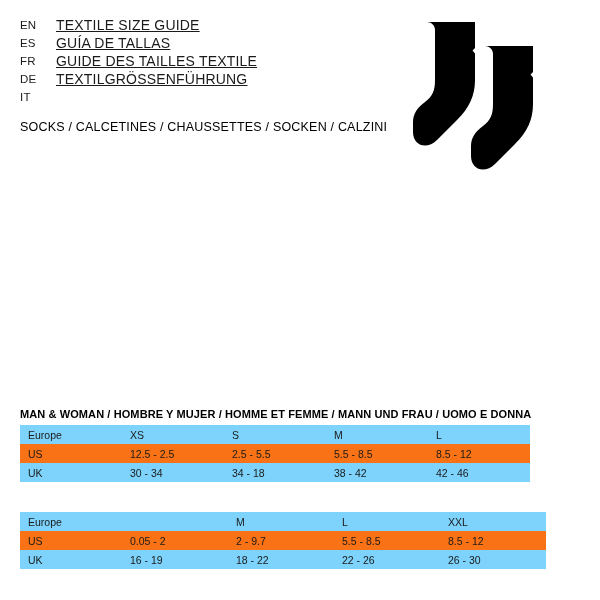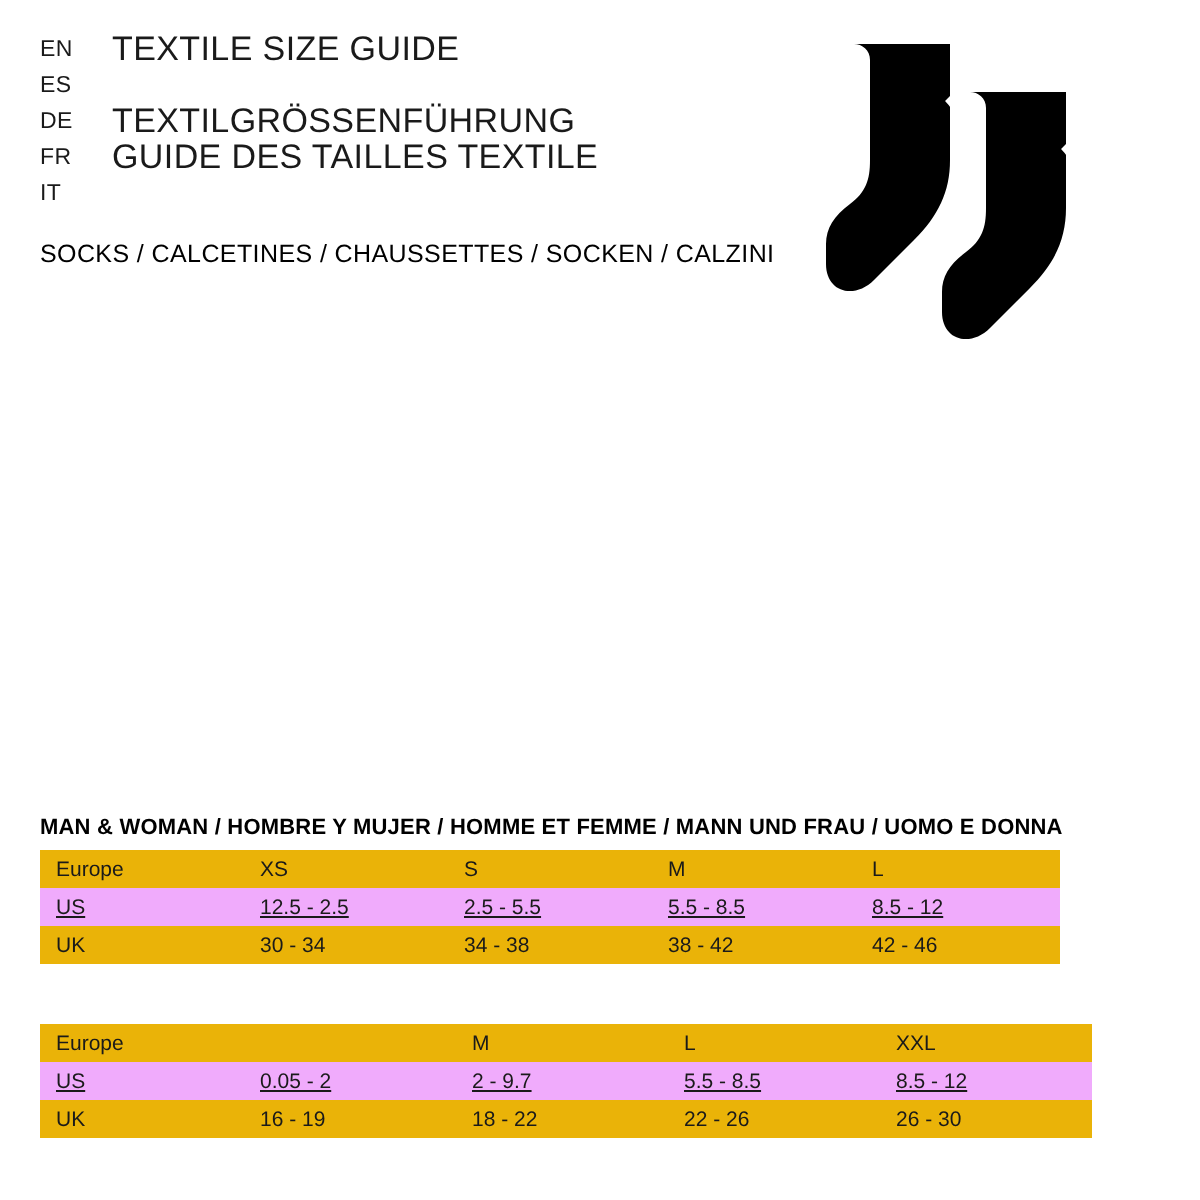--- a/index.html
+++ b/index.html
@@ -36,23 +36,24 @@
     line-height: 18px;
     letter-spacing: 0.2px;
   }
   .lang-code {
     width: 36px;
     flex: 0 0 36px;
     font-size: 11.5px;
     color: #1a1a1a;
   }
   .lang-text {
-    font-size: 17px;
+    font-size: 14px;
     color: #1a1a1a;
     white-space: nowrap;
+    text-decoration: underline;
   }
   .subtitle {
     margin-top: 14px;
     font-size: 12.5px;
     font-weight: normal;
     letter-spacing: 0.2px;
     color: #000;
   }
 
   
@@ -89,49 +90,50 @@
 
   td, th {
     font-size: 10.5px;
     font-weight: normal;
     text-align: left;
     padding: 2px 0 2px 8px;
     color: #1a1a1a;
     height: 15px;
     vertical-align: middle;
   }
-  tr.shade td { background: #eab308; }
-  tr.plain td { background: #f0abfc; text-decoration: underline; }
+  tr.shade td { background: #7dd3fc; }
+  tr.plain td { background: #f97316; }
 
   .col-label { width: 94px; }
   .col-size  { width: 94px; }
 
   .children-table .col-label { width: 94px; }
   .children-table .col-size  { width: 98px; }
 </style>
 </head>
 <body>
 
 <div class="page">
 
   <div class="header">
     <div class="lang-row">
       <span class="lang-code">EN</span>
       <span class="lang-text">TEXTILE SIZE GUIDE</span>
     </div>
     <div class="lang-row">
       <span class="lang-code">ES</span>
+      <span class="lang-text">GUÍA DE TALLAS</span>
+    </div>
+    <div class="lang-row">
+      <span class="lang-code">FR</span>
+      <span class="lang-text">GUIDE DES TAILLES TEXTILE</span>
     </div>
     <div class="lang-row">
       <span class="lang-code">DE</span>
       <span class="lang-text">TEXTILGRÖSSENFÜHRUNG</span>
-    </div>
-    <div class="lang-row">
-      <span class="lang-code">FR</span>
-      <span class="lang-text">GUIDE DES TAILLES TEXTILE</span>
     </div>
     <div class="lang-row">
       <span class="lang-code">IT</span>
     </div>
     <div class="subtitle">SOCKS / CALCETINES / CHAUSSETTES / SOCKEN / CALZINI</div>
   </div>
 
   <div class="sock-art">
     <svg width="175" height="160" viewBox="0 0 175 160" xmlns="http://www.w3.org/2000/svg">
 
@@ -158,21 +160,21 @@
         <tr class="plain">
           <td class="col-label">US</td>
           <td class="col-size">12.5 - 2.5</td>
           <td class="col-size">2.5 - 5.5</td>
           <td class="col-size">5.5 - 8.5</td>
           <td class="col-size">8.5 - 12</td>
         </tr>
         <tr class="shade">
           <td class="col-label">UK</td>
           <td class="col-size">30 - 34</td>
-          <td class="col-size">34 - 38</td>
+          <td class="col-size">34 - 18</td>
           <td class="col-size">38 - 42</td>
           <td class="col-size">42 - 46</td>
         </tr>
       </tbody>
     </table>
   </div>
 
   <div class="table-block children">
     <table class="children-table">
       <tbody>

